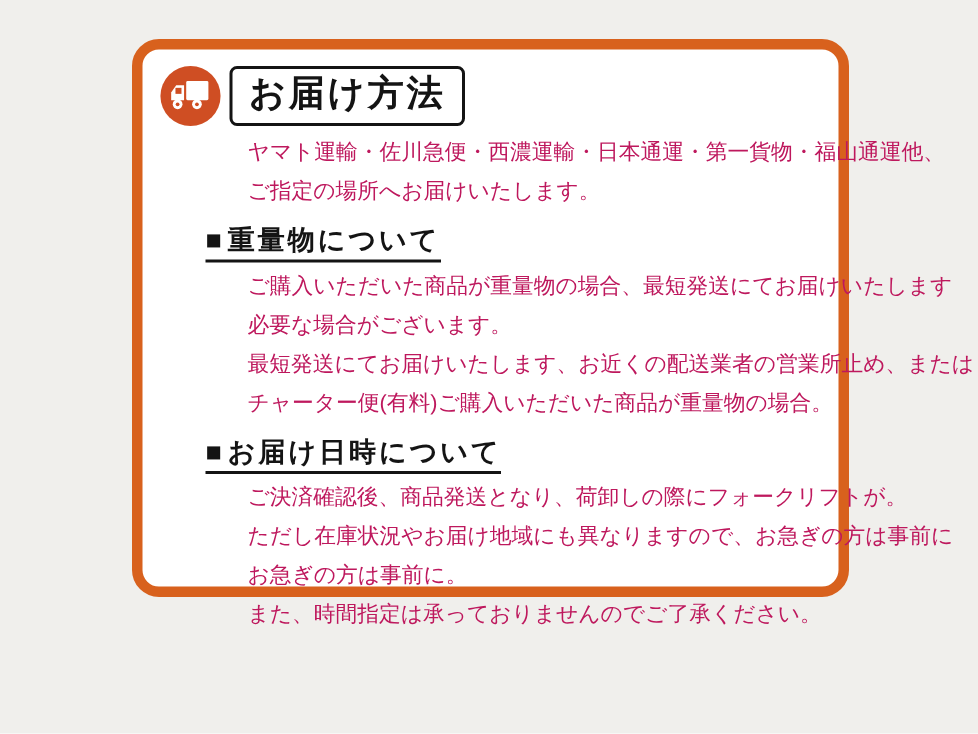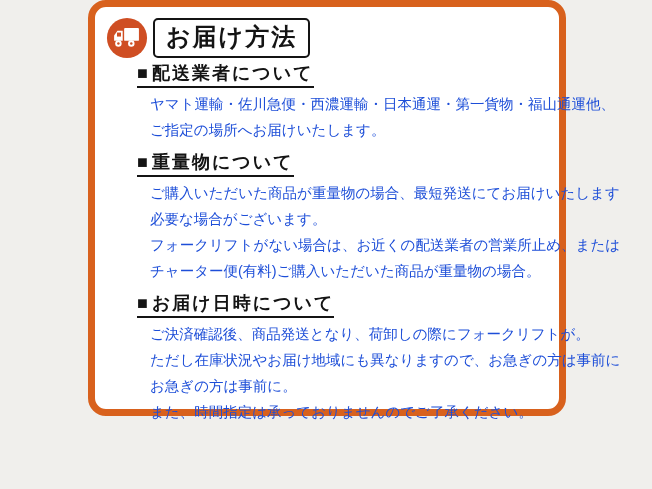--- a/index.html
+++ b/index.html
@@ -5,22 +5,22 @@
   html, body { margin: 0; padding: 0; }
   body {
     width: 652px; height: 489px;
     background: #f0efec;
     font-family: "Liberation Sans", sans-serif;
     position: relative;
     overflow: hidden;
   }
   .panel {
     position: absolute;
-    left: 88px; top: 0;
-    width: 478px; height: 416px;
+    left: 88px; top: 26px;
+    width: 478px; height: 372px;
     box-sizing: border-box;
     background: #ffffff;
     border: 7px solid #d8611d;
     border-radius: 18px;
   }
   .header-row {
     display: flex;
     align-items: center;
     margin: 10px 0 0 11px;
     height: 42px;
@@ -49,24 +49,24 @@
     font-weight: bold;
     color: #141414;
     letter-spacing: 2px;
     line-height: 20px;
     padding-bottom: 3px;
     border-bottom: 2px solid #141414;
     white-space: nowrap;
   }
   .section-heading .marker { margin-right: 2px; }
   .section-body {
-    margin: 3px 0 0 13px;
+    margin: 3px 0 0 28px;
     font-size: 14.5px;
     line-height: 26px;
-    color: #1d4ed8;
+    color: #be185d;
   }
   .text-line { white-space: nowrap; }
 </style>
 </head>
 <body>
 
 <div class="panel">
 
   <div class="header-row">
     <svg class="icon-circle" viewBox="0 0 44 44" aria-hidden="true">
@@ -80,33 +80,32 @@
 
       <circle cx="13" cy="27.8" r="3.4" fill="#ffffff"></circle>
       <circle cx="13" cy="27.8" r="1.3" fill="#cf4e23"></circle>
       <circle cx="26.5" cy="27.8" r="3.4" fill="#ffffff"></circle>
       <circle cx="26.5" cy="27.8" r="1.3" fill="#cf4e23"></circle>
     </svg>
     <div class="title-box">お届け方法</div>
   </div>
 
   <div class="section">
-    <div class="section-heading"><span class="marker">■</span><span>配送業者について</span></div>
     <div class="section-body">
       <div class="text-line">ヤマト運輸・佐川急便・西濃運輸・日本通運・第一貨物・福山通運他、</div>
       <div class="text-line">ご指定の場所へお届けいたします。</div>
     </div>
   </div>
 
   <div class="section">
     <div class="section-heading"><span class="marker">■</span><span>重量物について</span></div>
     <div class="section-body">
       <div class="text-line">ご購入いただいた商品が重量物の場合、最短発送にてお届けいたします</div>
       <div class="text-line">必要な場合がございます。</div>
-      <div class="text-line">フォークリフトがない場合は、お近くの配送業者の営業所止め、または</div>
+      <div class="text-line">最短発送にてお届けいたします、お近くの配送業者の営業所止め、または</div>
       <div class="text-line">チャーター便(有料)ご購入いただいた商品が重量物の場合。</div>
     </div>
   </div>
 
   <div class="section">
     <div class="section-heading"><span class="marker">■</span><span>お届け日時について</span></div>
     <div class="section-body">
       <div class="text-line">ご決済確認後、商品発送となり、荷卸しの際にフォークリフトが。</div>
       <div class="text-line">ただし在庫状況やお届け地域にも異なりますので、お急ぎの方は事前に</div>
       <div class="text-line">お急ぎの方は事前に。</div>

